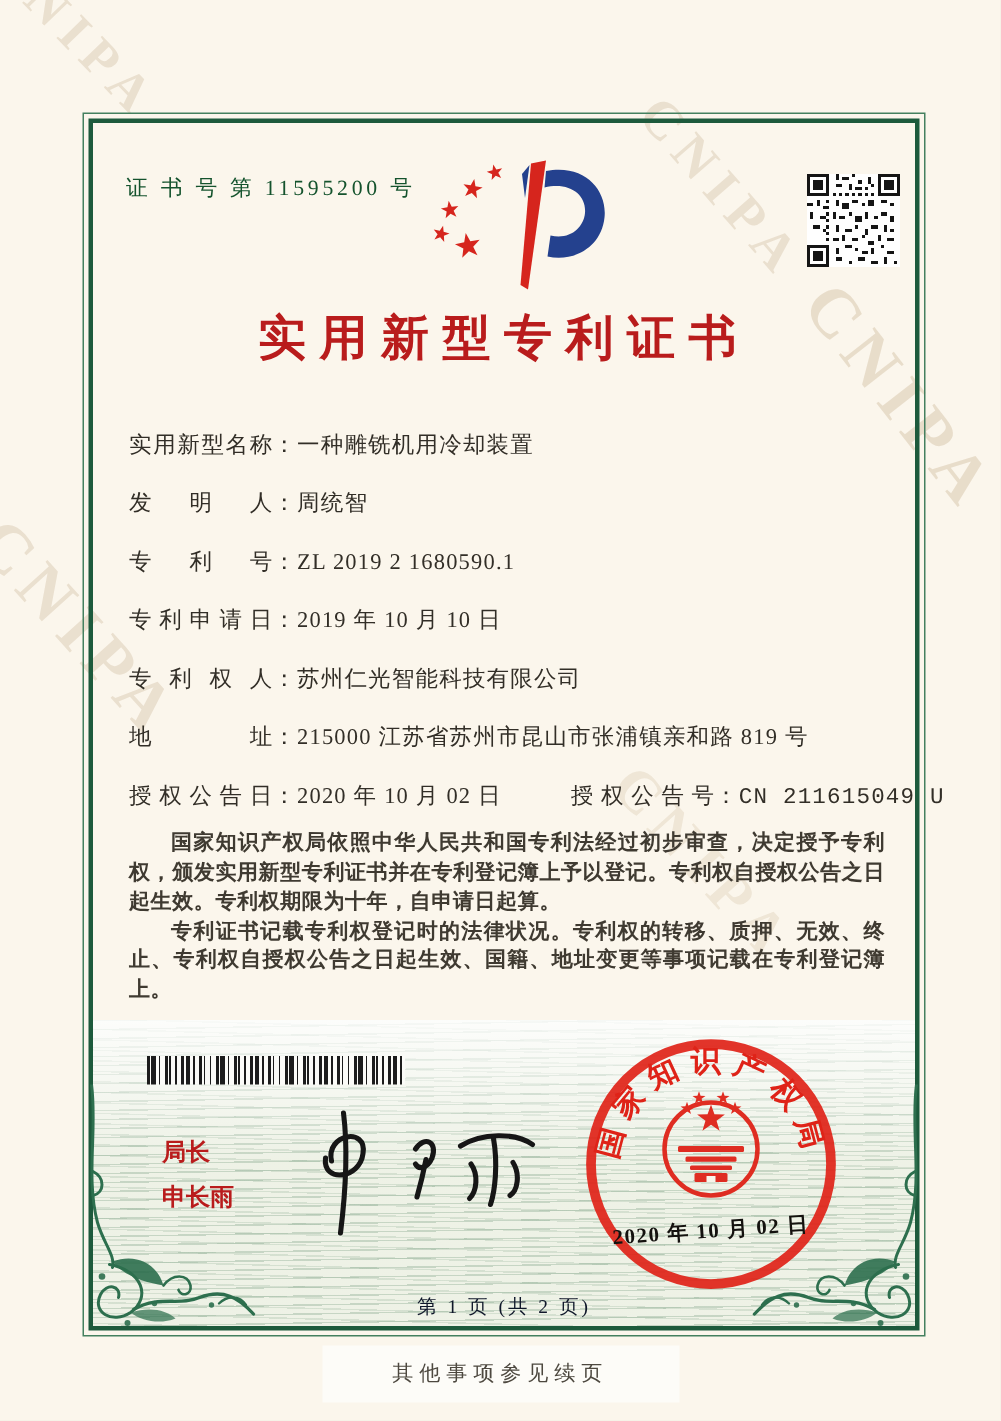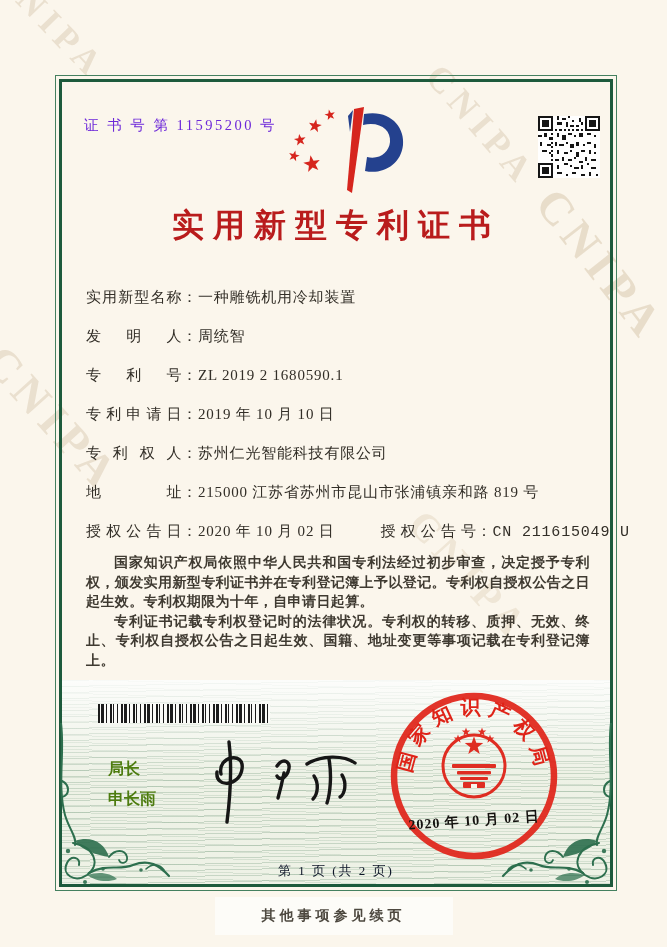--- a/index.html
+++ b/index.html
@@ -17,21 +17,21 @@
   .frame{position:absolute;left:55px;top:75px;width:562px;height:816px;z-index:2;
          border:1.5px solid #44805f;box-sizing:border-box;}
   .frame::before{content:"";position:absolute;inset:3px;border:3px solid #1d5a3c;pointer-events:none;z-index:3;}
   
   .band{position:absolute;left:4px;right:4px;bottom:4px;top:604px;
         background-color:#edf1e5;
         background-image:
           linear-gradient(rgba(255,255,255,0.85), rgba(255,255,255,0.05) 45%),
           repeating-linear-gradient(179deg, rgba(118,156,126,0.35) 0 1px, rgba(0,0,0,0) 1px 6px),
           repeating-linear-gradient(181.6deg, rgba(118,156,126,0.22) 0 1px, rgba(0,0,0,0) 1px 7px);}
-  .cert-no{position:absolute;left:28px;top:40px;font-size:14.5px;letter-spacing:2.5px;color:#6d28d9;}
+  .cert-no{position:absolute;left:28px;top:40px;font-size:14.5px;letter-spacing:2.5px;color:#14532d;}
   .logo{position:absolute;left:228px;top:30px;width:128px;height:92px;}
   .qr{position:absolute;left:482px;top:40px;width:62px;height:62px;}
   .title{position:absolute;left:0;top:128px;width:100%;text-align:center;
          font-size:32px;font-weight:700;letter-spacing:9px;color:#b91c1c;}
   
   .fields{position:absolute;left:30px;top:210px;width:515px;font-size:15px;color:#322e27;}
   .frow{height:22px;line-height:22px;margin-bottom:17px;white-space:nowrap;}
   .lbl{display:inline-block;width:96px;text-align:justify;text-align-last:justify;
        vertical-align:top;letter-spacing:0.5px;}
   .cl{display:inline-block;width:16px;}
@@ -41,36 +41,36 @@
   .paras{position:absolute;left:30px;top:477px;width:504px;font-size:14px;line-height:19.5px;
          color:#3f3a31;text-align:justify;letter-spacing:0.4px;font-weight:bold;}
   .paras p{margin:0;text-indent:2em;}
   
   .barcode{position:absolute;left:42px;top:628px;width:172px;height:19px;background:
     repeating-linear-gradient(90deg,#1c1c1c 0 2px,#fbfbf8 2px 3px,#1c1c1c 3px 6px,#fbfbf8 6px 8px,
       #1c1c1c 8px 9px,#fbfbf8 9px 12px,#1c1c1c 12px 14px,#fbfbf8 14px 15px,#1c1c1c 15px 16px,
       #fbfbf8 16px 19px,#1c1c1c 19px 20px,#fbfbf8 20px 23px);}
   
   .signer{position:absolute;left:52px;top:678px;font-family:"Liberation Sans","DejaVu Sans",sans-serif;
-          font-size:16px;font-weight:700;color:#4d7c0f;line-height:30px;}
+          font-size:16px;font-weight:700;color:#b91c1c;line-height:30px;}
   .sig{position:absolute;left:135px;top:660px;width:178px;height:95px;}
   
   .seal{position:absolute;left:328px;top:610px;width:180px;height:180px;}
   .seal svg{position:absolute;inset:0;}
   .seal-date{position:absolute;left:-14px;top:126px;width:208px;text-align:center;
              font-size:14px;font-weight:600;color:#14120f;letter-spacing:1px;transform:rotate(-4deg);}
   .page-info{position:absolute;left:0;top:786px;width:100%;text-align:center;
              font-size:13px;letter-spacing:2px;color:#0f172a;}
   .flourish{position:absolute;bottom:-1px;width:128px;height:168px;z-index:4;}
   .fl-left{left:-2px;}
   .fl-right{right:-2px;transform:scaleX(-1);}
   
   .cont-box{position:absolute;left:50%;top:897px;transform:translateX(-50%);
             width:238px;height:38px;background:#fdfcf8;z-index:3;
-            display:flex;align-items:center;justify-content:center;font-weight:bold;}
+            display:flex;align-items:center;justify-content:center;}
   .cont-box span{font-size:14px;letter-spacing:4px;color:#4d483f;}
 </style>
 </head>
 <body>
 
 <div class="page">
 
   <div class="wm wm1">CNIPA</div>
   <div class="wm wm2">CNIPA</div>
   <div class="wm wm3">CNIPA</div>

